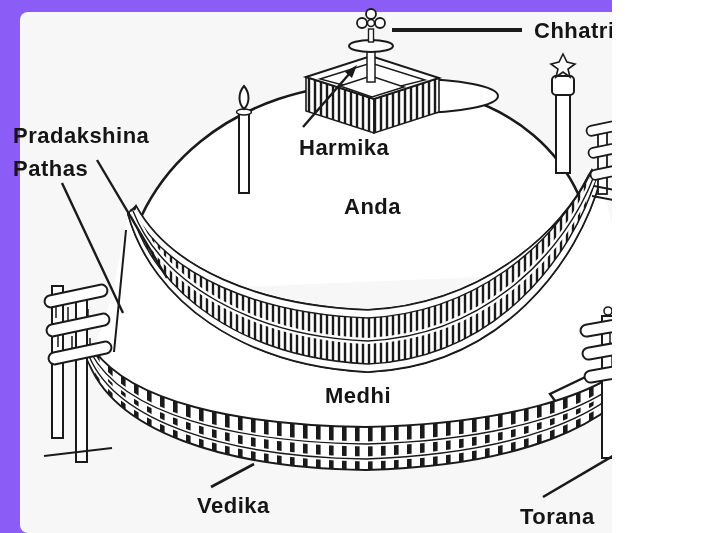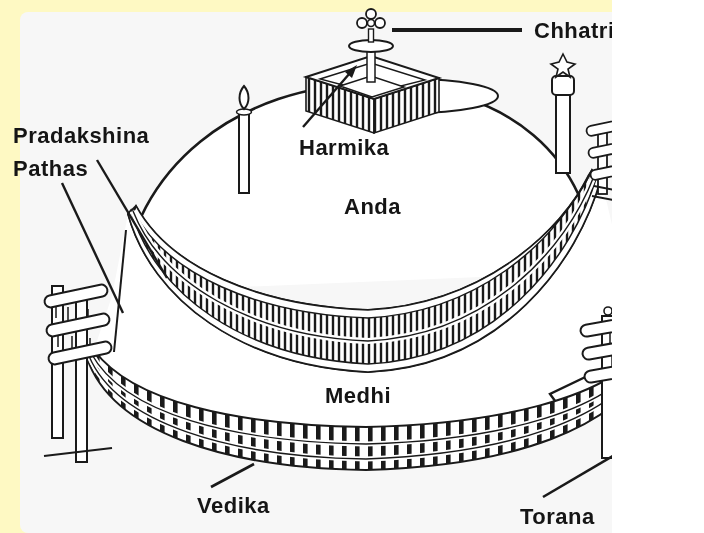--- a/index.html
+++ b/index.html
@@ -1,16 +1,16 @@
 <!DOCTYPE html>
 <html><head>
 <meta charset="utf-8">
 <style>
   html,body{margin:0;padding:0;background:#ffffff;}
-  .stage{position:relative;width:612px;height:533px;background:#fef9c3;overflow:hidden;
+  .stage{position:relative;width:612px;height:533px;background:#8b5cf6;overflow:hidden;
          font-family:"Liberation Sans",sans-serif;}
   svg{display:block}
   .ink{stroke:#1a1a1a;fill:none;}
   .white{fill:#ffffff;stroke:#1a1a1a;}
   .lbl{font-family:"Liberation Sans",sans-serif;font-weight:700;font-size:22px;fill:#151515;
        letter-spacing:.5px;}
 </style>
 </head>
 <body>
 

